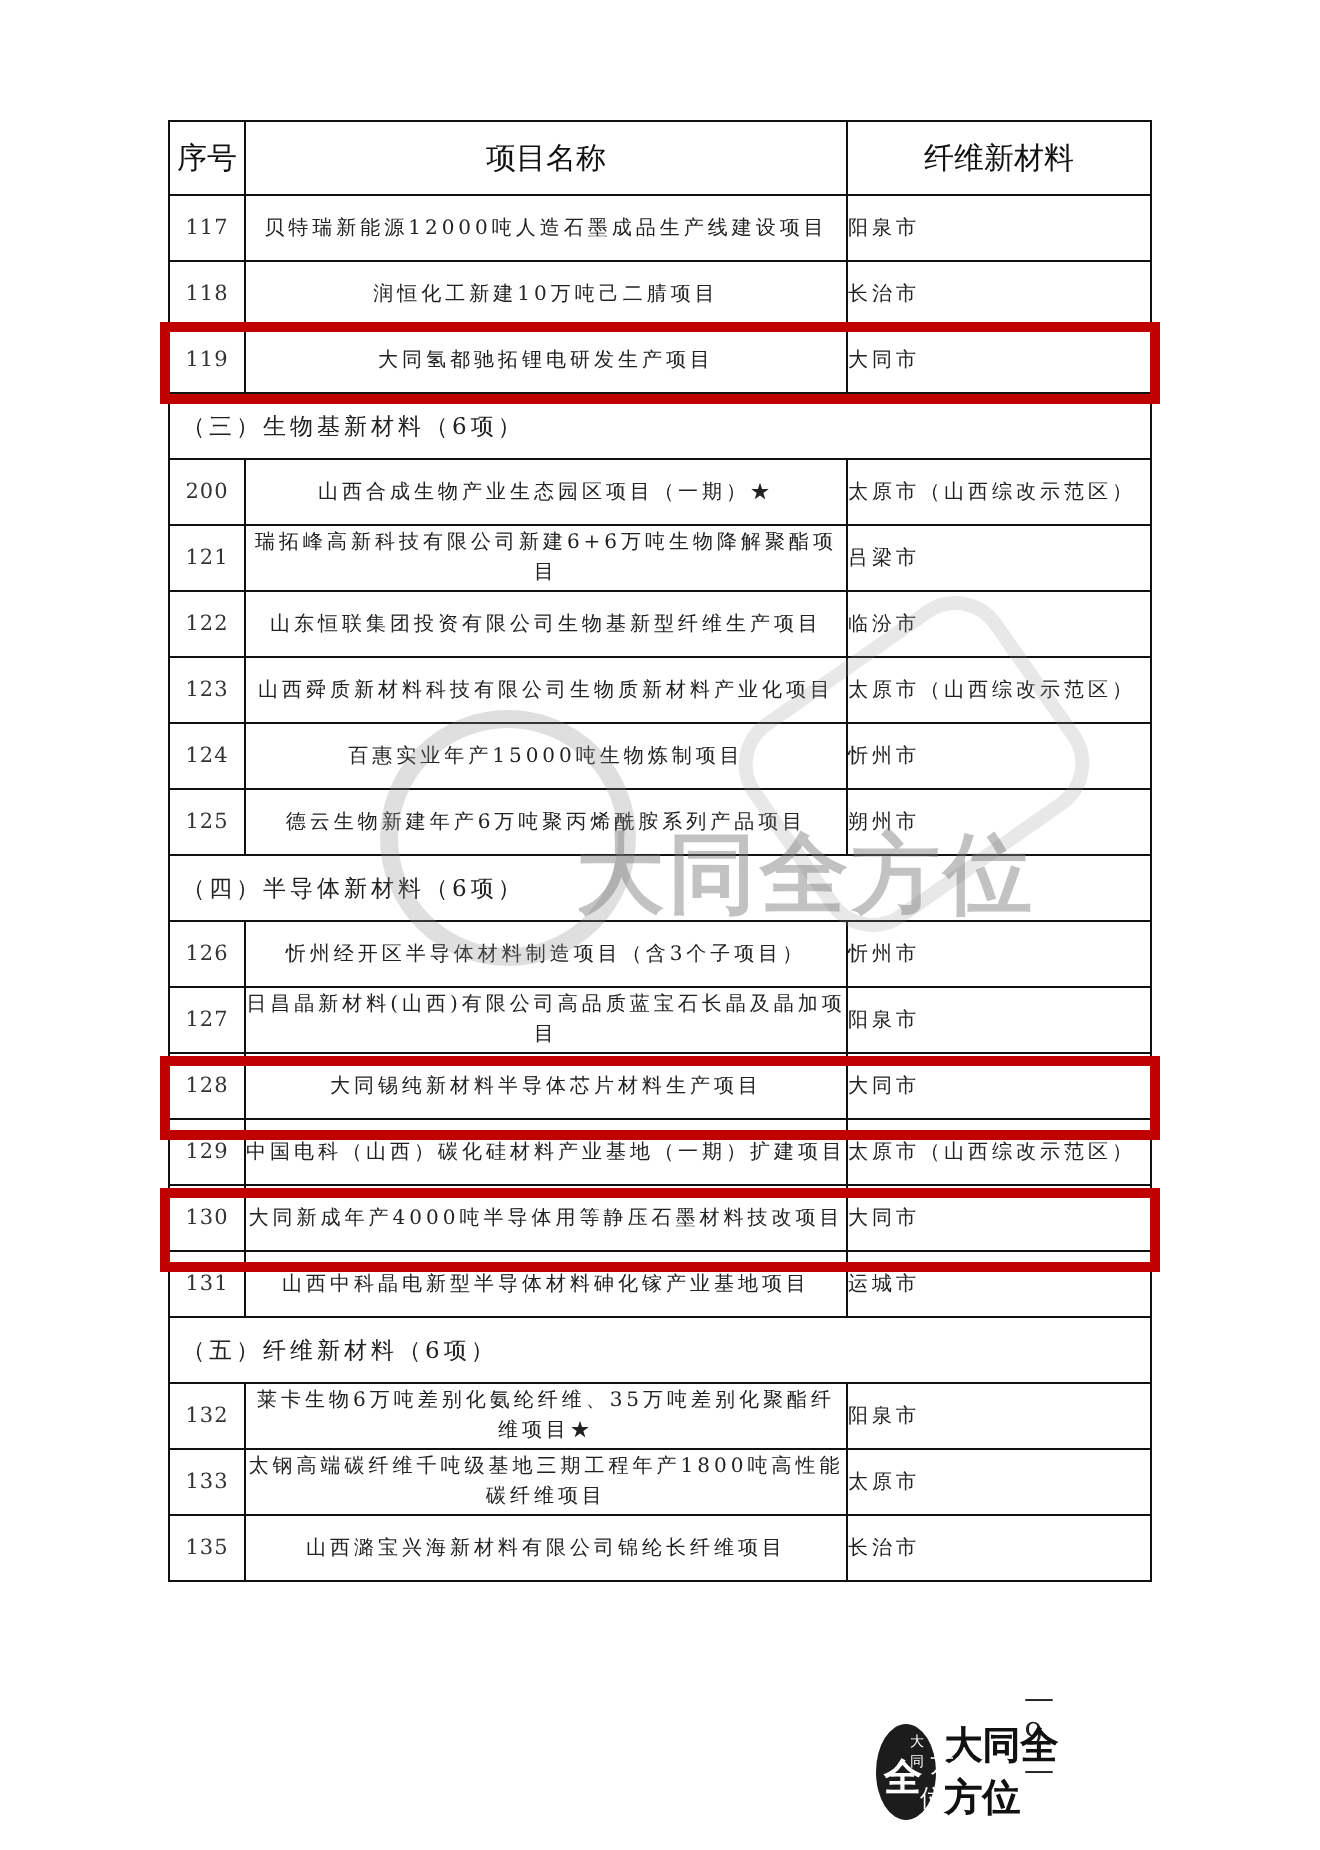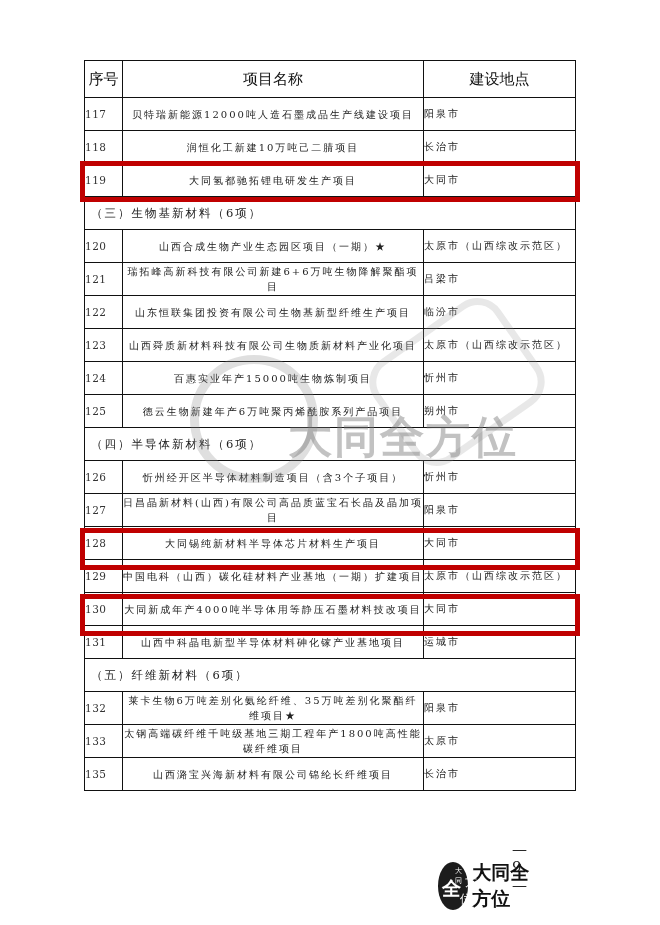--- a/index.html
+++ b/index.html
@@ -3,21 +3,21 @@
 <meta charset="utf-8">
 <style>
   html, body { margin:0; padding:0; }
   body { width:660px; height:925px; background:#ffffff; position:relative; overflow:hidden;
          font-family: "DejaVu Serif", "Liberation Serif", serif; color:#222; }
   .page { position:absolute; left:0; top:0; width:532px; height:925px; }
   table.list { position:absolute; left:84px; top:60px; width:491px; border-collapse:collapse; table-layout:fixed; }
   table.list td, table.list th { border:1.6px solid #111; padding:0; vertical-align:middle; }
   table.list th { height:36px; font-family:"DejaVu Sans","Liberation Sans",sans-serif; font-weight:normal; font-size:15px; color:#111; }
   col.c1 { width:38px; } col.c2 { width:301px; } col.c3 { width:152px; }
-  td.num { font-size:10.5px; letter-spacing:0.5px; color:#333; }
+  td.num { text-align:center; font-size:10.5px; letter-spacing:0.5px; color:#333; }
   td.name { font-size:10px; letter-spacing:2px; padding-left:4px; color:#222; line-height:15px;text-align:center; }
   td.loc { font-size:10px; letter-spacing:2px; padding-left:3px; color:#222;font-family:Liberation Serif, serif; }
   tr.row td { height:32px; }
   tr.section td { height:32px; font-size:11.5px; letter-spacing:2px; padding-left:6px; color:#222;margin-left:34px; }
   .hl { position:absolute; border:5px solid #c00000; box-sizing:border-box; pointer-events:none; }
   .watermark-text { position:absolute; left:288px; top:408px; font-family:"DejaVu Sans","Liberation Sans",sans-serif;
        font-weight:bold; font-size:44px; color:rgba(120,120,120,0.45); letter-spacing:2px; pointer-events:none; white-space:nowrap; }
   .watermark-seal { position:absolute; left:190px; top:355px; width:110px; height:110px; border-radius:50%;
        border:9px solid rgba(140,140,140,0.28); pointer-events:none; }
   .watermark-stamp { position:absolute; left:380px; top:320px; width:140px; height:110px; border:7px solid rgba(150,150,150,0.22);
@@ -40,21 +40,21 @@
   <table class="list">
     <colgroup>
         <col class="c1">
         <col class="c2">
         <col class="c3">
       </colgroup>
     <thead>
       <tr>
         <th>序号</th>
         <th>项目名称</th>
-        <th>建设地点</th>
+        <th>纤维新材料</th>
       </tr>
     </thead>
     <tbody>
       <tr class="row">
         <td class="num">117</td>
         <td class="name">贝特瑞新能源12000吨人造石墨成品生产线建设项目</td>
         <td class="loc">阳泉市</td>
       </tr>
       <tr class="row">
         <td class="num">118</td>
@@ -64,21 +64,21 @@
       <tr class="row">
         <td class="num">119</td>
         <td class="name">大同氢都驰拓锂电研发生产项目</td>
         <td class="loc">大同市</td>
       </tr>
 
       <tr class="section">
         <td colspan="3">（三）生物基新材料（6项）</td>
       </tr>
       <tr class="row">
-        <td class="num">120</td>
+        <td class="num">200</td>
         <td class="name">山西合成生物产业生态园区项目（一期）★</td>
         <td class="loc">太原市（山西综改示范区）</td>
       </tr>
       <tr class="row">
         <td class="num">121</td>
         <td class="name">瑞拓峰高新科技有限公司新建6+6万吨生物降解聚酯项目</td>
         <td class="loc">吕梁市</td>
       </tr>
       <tr class="row">
         <td class="num">122</td>

